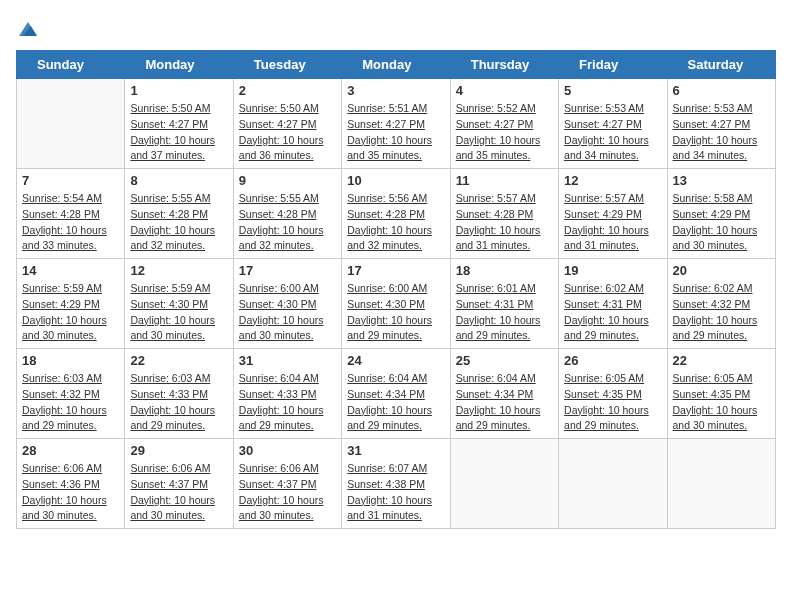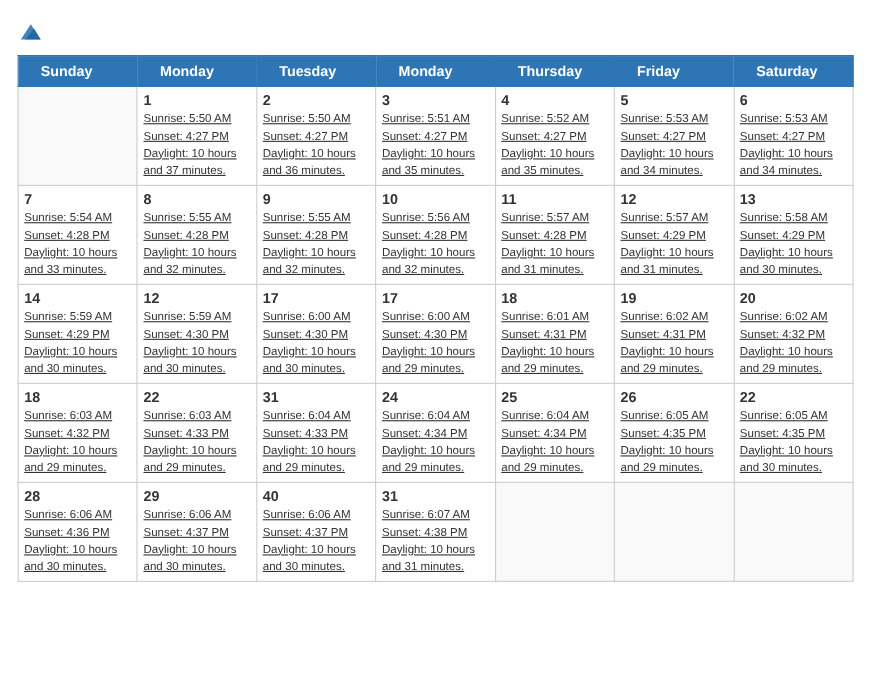--- a/index.html
+++ b/index.html
@@ -241,21 +241,21 @@
       <tr>
         <td>
           <span class="day-number">28</span>
           <div class="day-info">Sunrise: 6:06 AM<br>Sunset: 4:36 PM<br>Daylight: 10 hours<br>and 30 minutes.</div>
         </td>
         <td>
           <span class="day-number">29</span>
           <div class="day-info">Sunrise: 6:06 AM<br>Sunset: 4:37 PM<br>Daylight: 10 hours<br>and 30 minutes.</div>
         </td>
         <td>
-          <span class="day-number">40</span>
+          <span class="day-number">30</span>
           <div class="day-info">Sunrise: 6:06 AM<br>Sunset: 4:37 PM<br>Daylight: 10 hours<br>and 30 minutes.</div>
         </td>
         <td>
           <span class="day-number">31</span>
           <div class="day-info">Sunrise: 6:07 AM<br>Sunset: 4:38 PM<br>Daylight: 10 hours<br>and 31 minutes.</div>
         </td>
         <td class="empty"></td>
         <td class="empty"></td>
         <td class="empty"></td>
       </tr>

